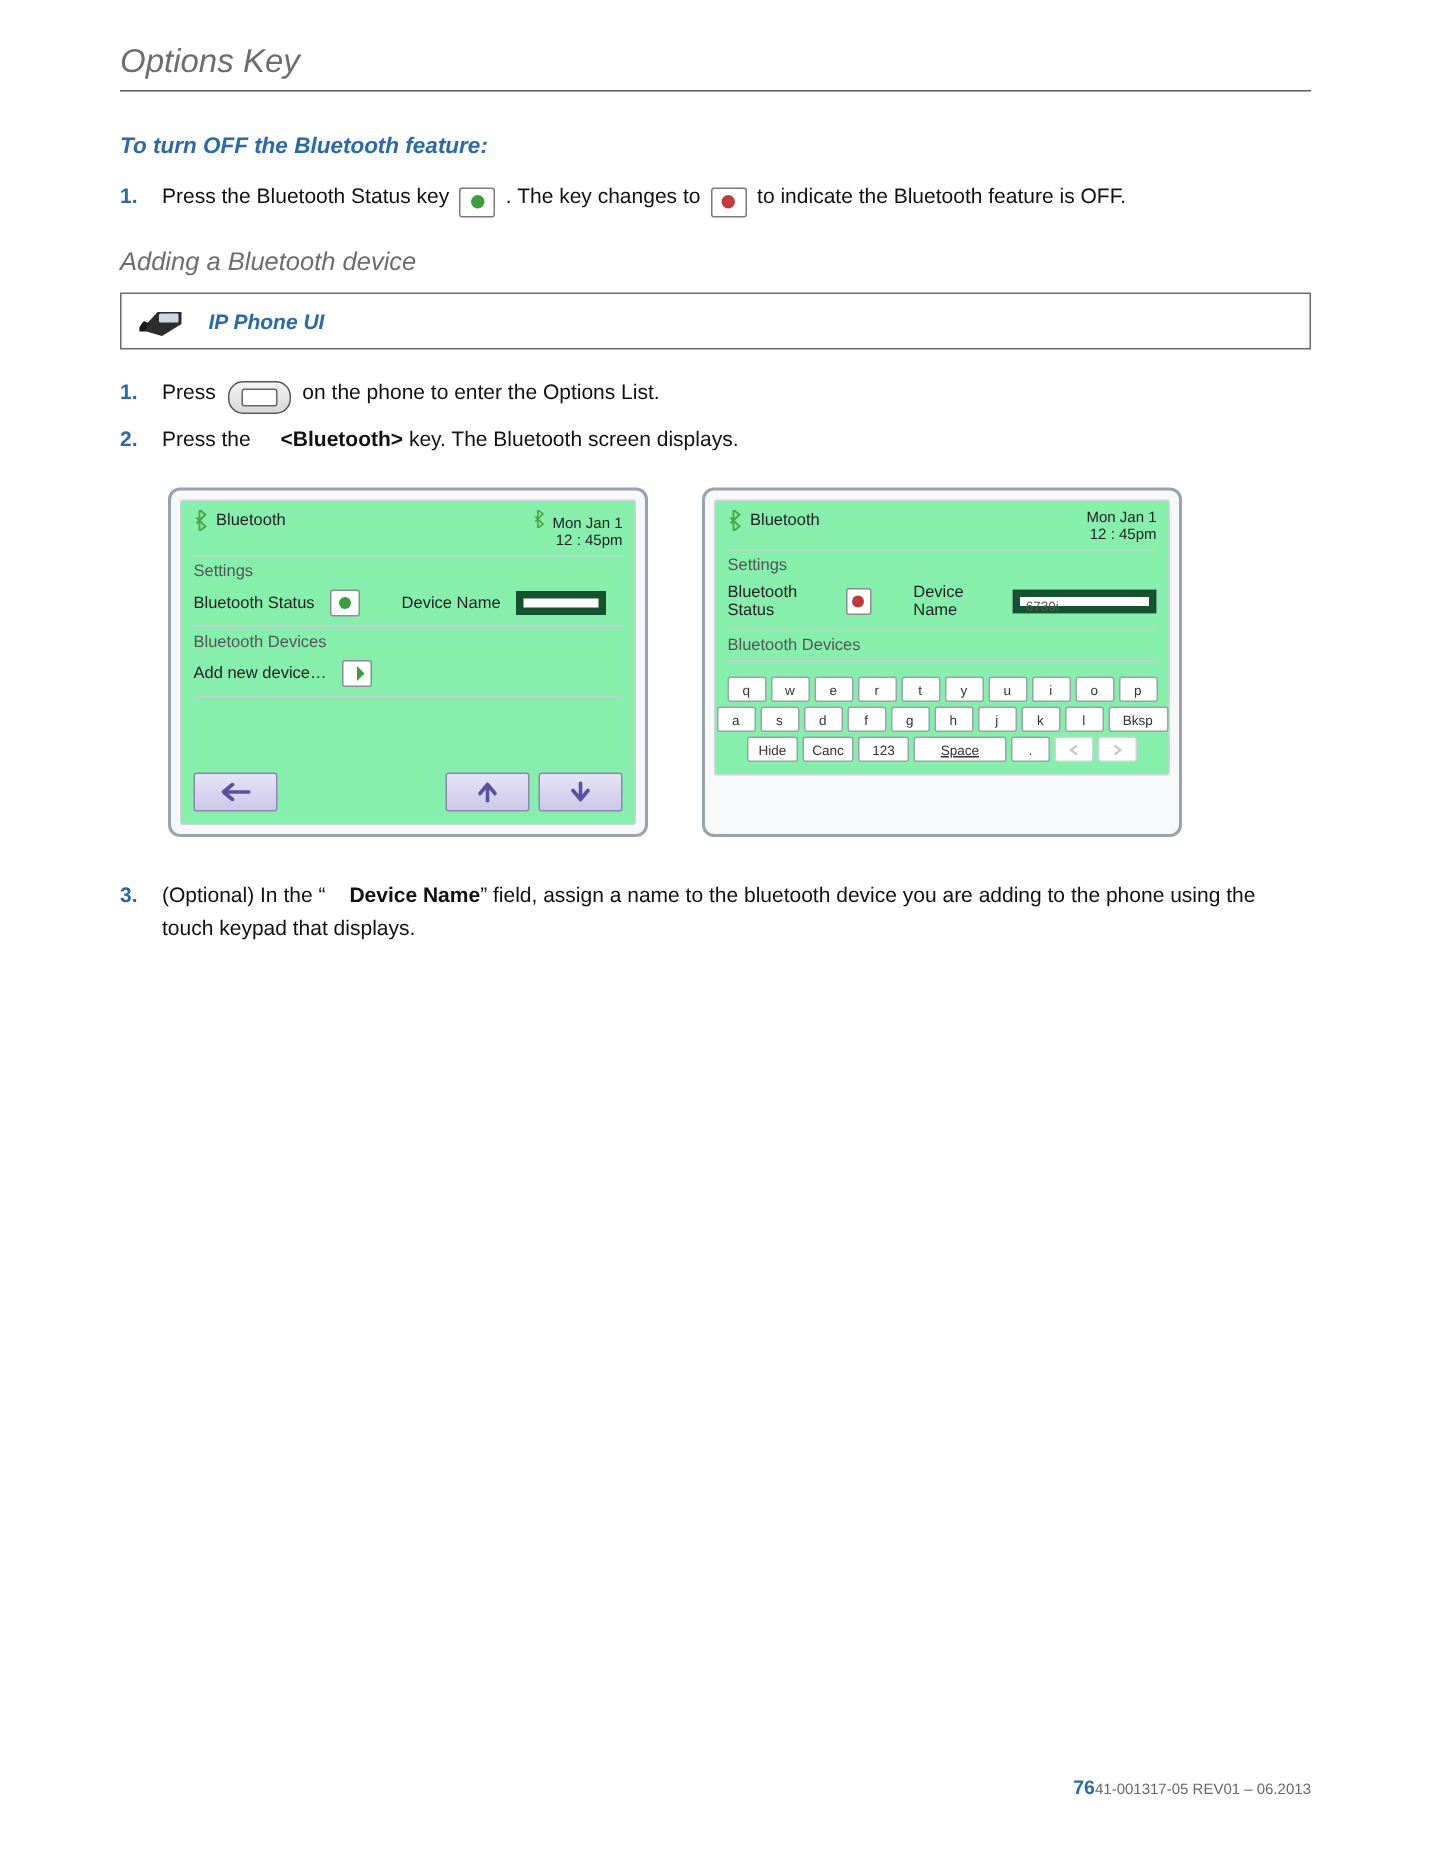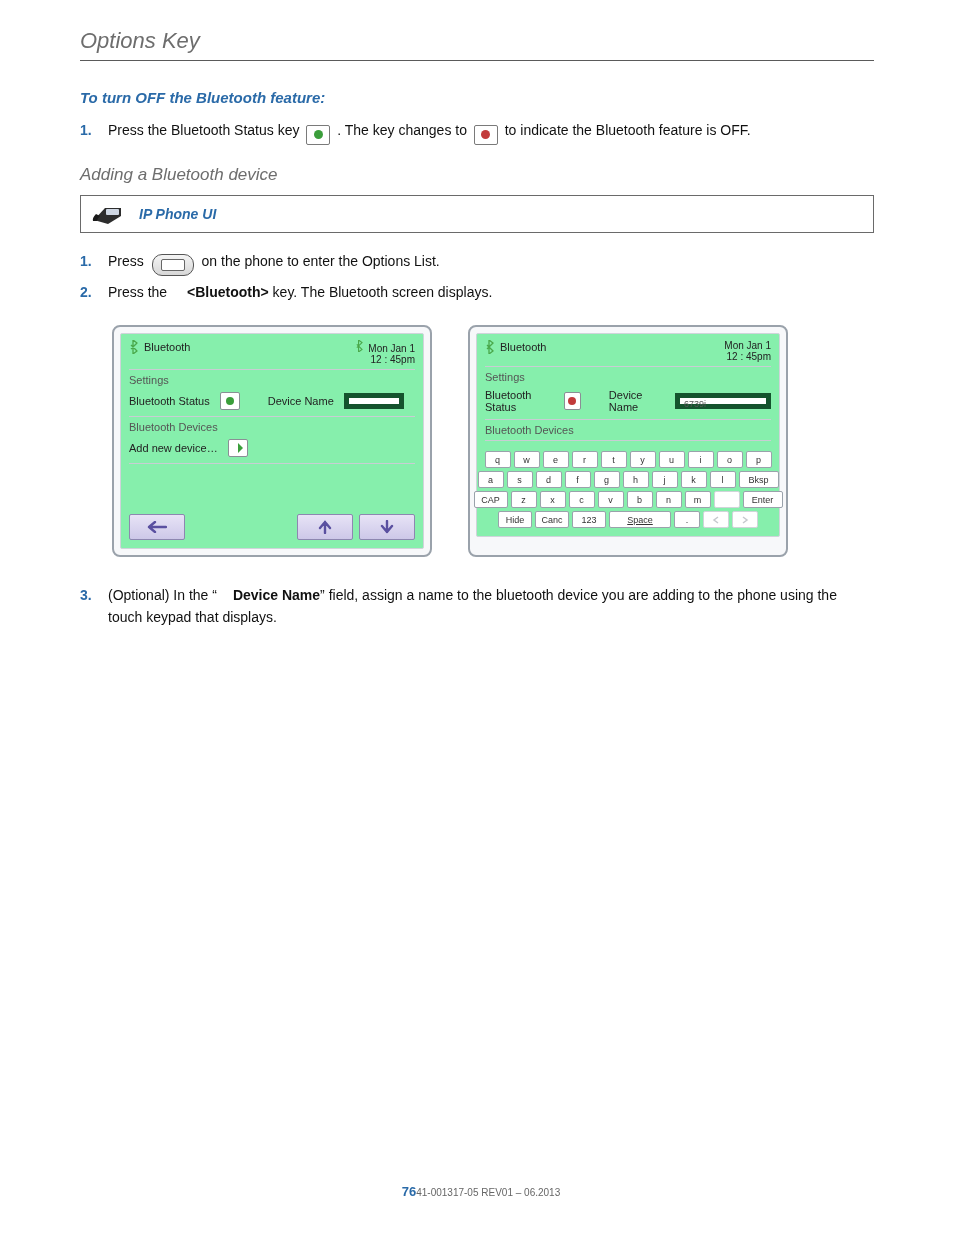--- a/index.html
+++ b/index.html
@@ -126,21 +126,21 @@
     background:#fff;font-size:9px;display:flex;align-items:center;justify-content:center;
     padding:0 3px;color:#333;
   }
   .kw{min-width:32px;}
   .ksp{min-width:54px;text-decoration:underline;}
   .km{min-width:26px;}
   .kdim{color:#bbb;border-color:#d0d4d9;}
 
   .footer{
     position:absolute;left:88px;right:80px;bottom:36px;
-    display:flex;justify-content:center;align-items:baseline;
+    display:flex;justify-content:flex-end;align-items:baseline;
     font-size:11px;color:#333;margin-top:32px;
   }
   .footer .pg{color:var(--link);font-weight:700;font-size:13px;}
   .footer .doc{color:#666;font-size:10px;}
 </style>
 </head>
 <body>
 
 <h1 class="page-title">Options Key</h1>
 <hr class="thin-rule">
@@ -313,34 +313,20 @@
               <div class="key">f</div>
               <div class="key">g</div>
               <div class="key">h</div>
               <div class="key">j</div>
               <div class="key">k</div>
               <div class="key">l</div>
             </div>
             <div class="key kw">Bksp</div>
           </div>
         <div class="krow">
-            <div class="key km">CAP</div>
-            <div id="krow3" class="krow">
-              <div class="key">z</div>
-              <div class="key">x</div>
-              <div class="key">c</div>
-              <div class="key">v</div>
-              <div class="key">b</div>
-              <div class="key">n</div>
-              <div class="key">m</div>
-            </div>
-            <div class="key kdim"></div>
-            <div class="key kw">Enter</div>
-          </div>
-        <div class="krow">
           <div class="key km">Hide</div>
           <div class="key km">Canc</div>
           <div class="key km">123</div>
           <div class="key ksp">Space</div>
           <div class="key">.</div>
           <div class="key kdim">
             <svg width="8" height="8" viewBox="0 0 8 8">
                 <path d="M6 1 L2 4 L6 7" stroke="#c6c9ce" stroke-width="1.5" fill="none"></path>
               </svg>
           </div>

